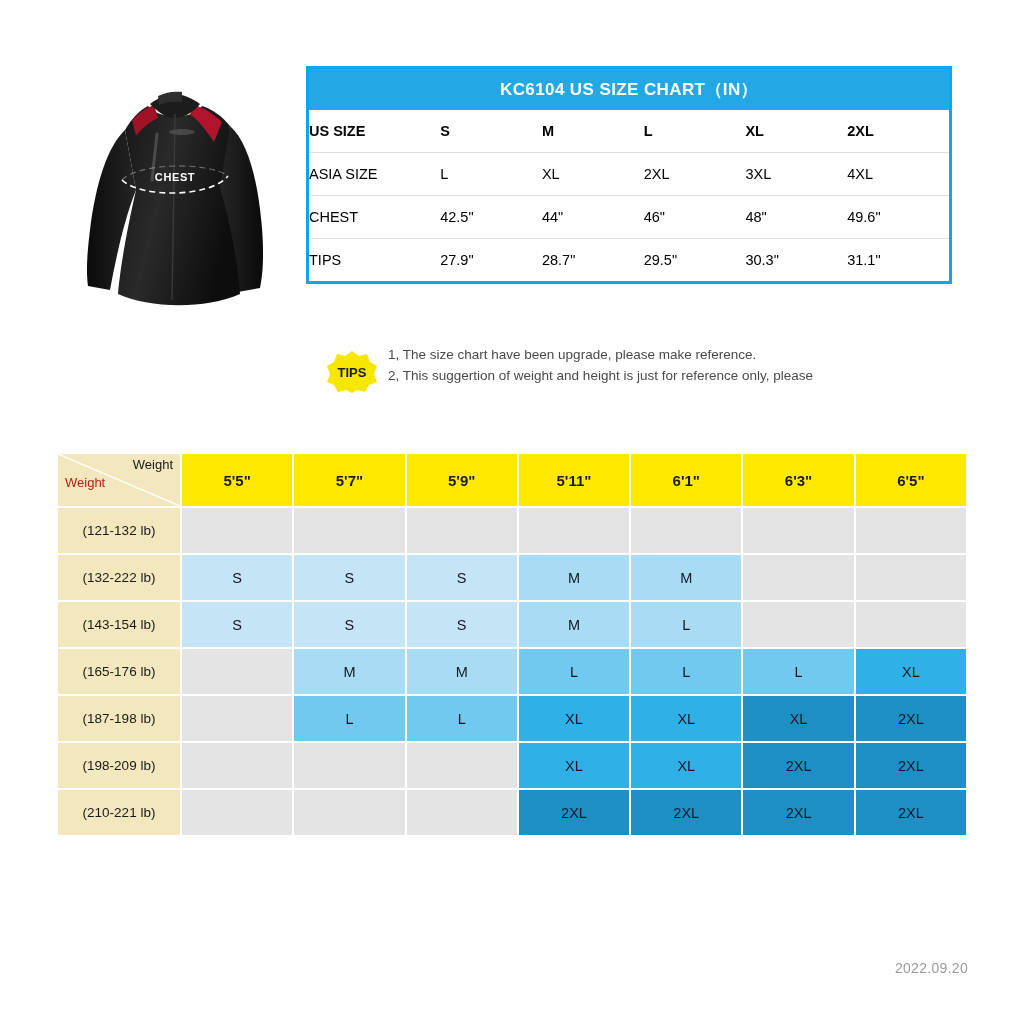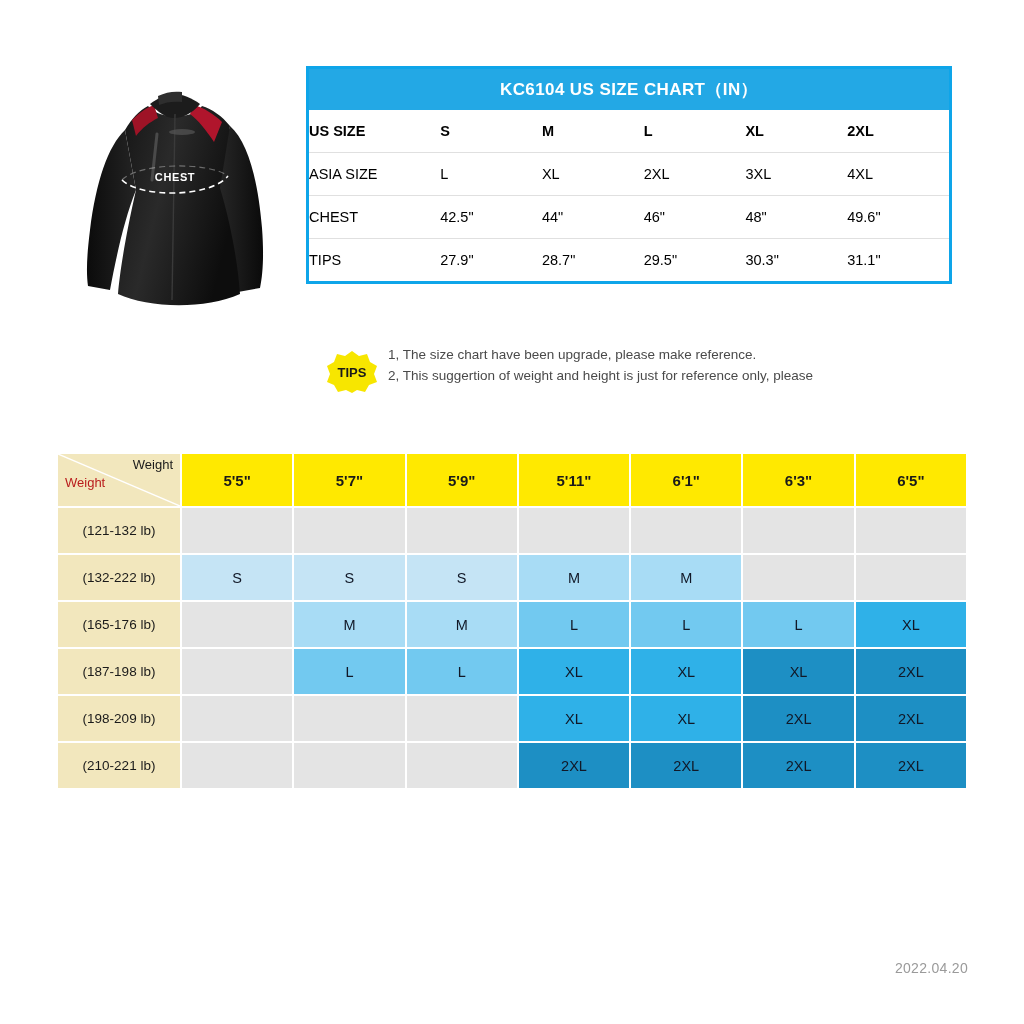--- a/index.html
+++ b/index.html
@@ -330,20 +330,30 @@
         <td class="whead">(132-222 lb)</td>
         <td class="lvl1">S</td>
         <td class="lvl1">S</td>
         <td class="lvl1">S</td>
         <td class="lvl2">M</td>
         <td class="lvl2">M</td>
         <td class="lvl0"></td>
         <td class="lvl0"></td>
       </tr>
       <tr>
+        <td class="whead">(143-154 lb)</td>
+        <td class="lvl1">S</td>
+        <td class="lvl1">S</td>
+        <td class="lvl1">S</td>
+        <td class="lvl2">M</td>
+        <td class="lvl2">L</td>
+        <td class="lvl0"></td>
+        <td class="lvl0"></td>
+      </tr>
+      <tr>
         <td class="whead">(165-176 lb)</td>
         <td class="lvl0"></td>
         <td class="lvl2">M</td>
         <td class="lvl2">M</td>
         <td class="lvl3">L</td>
         <td class="lvl3">L</td>
         <td class="lvl3">L</td>
         <td class="lvl4">XL</td>
       </tr>
       <tr>
@@ -373,13 +383,13 @@
         <td class="lvl0"></td>
         <td class="lvl5">2XL</td>
         <td class="lvl5">2XL</td>
         <td class="lvl5">2XL</td>
         <td class="lvl5">2XL</td>
       </tr>
     </tbody>
 
 </table>
 
-<div id="date-stamp">2022.04.20</div>
+<div id="date-stamp">2022.09.20</div>
 
 </body></html>

